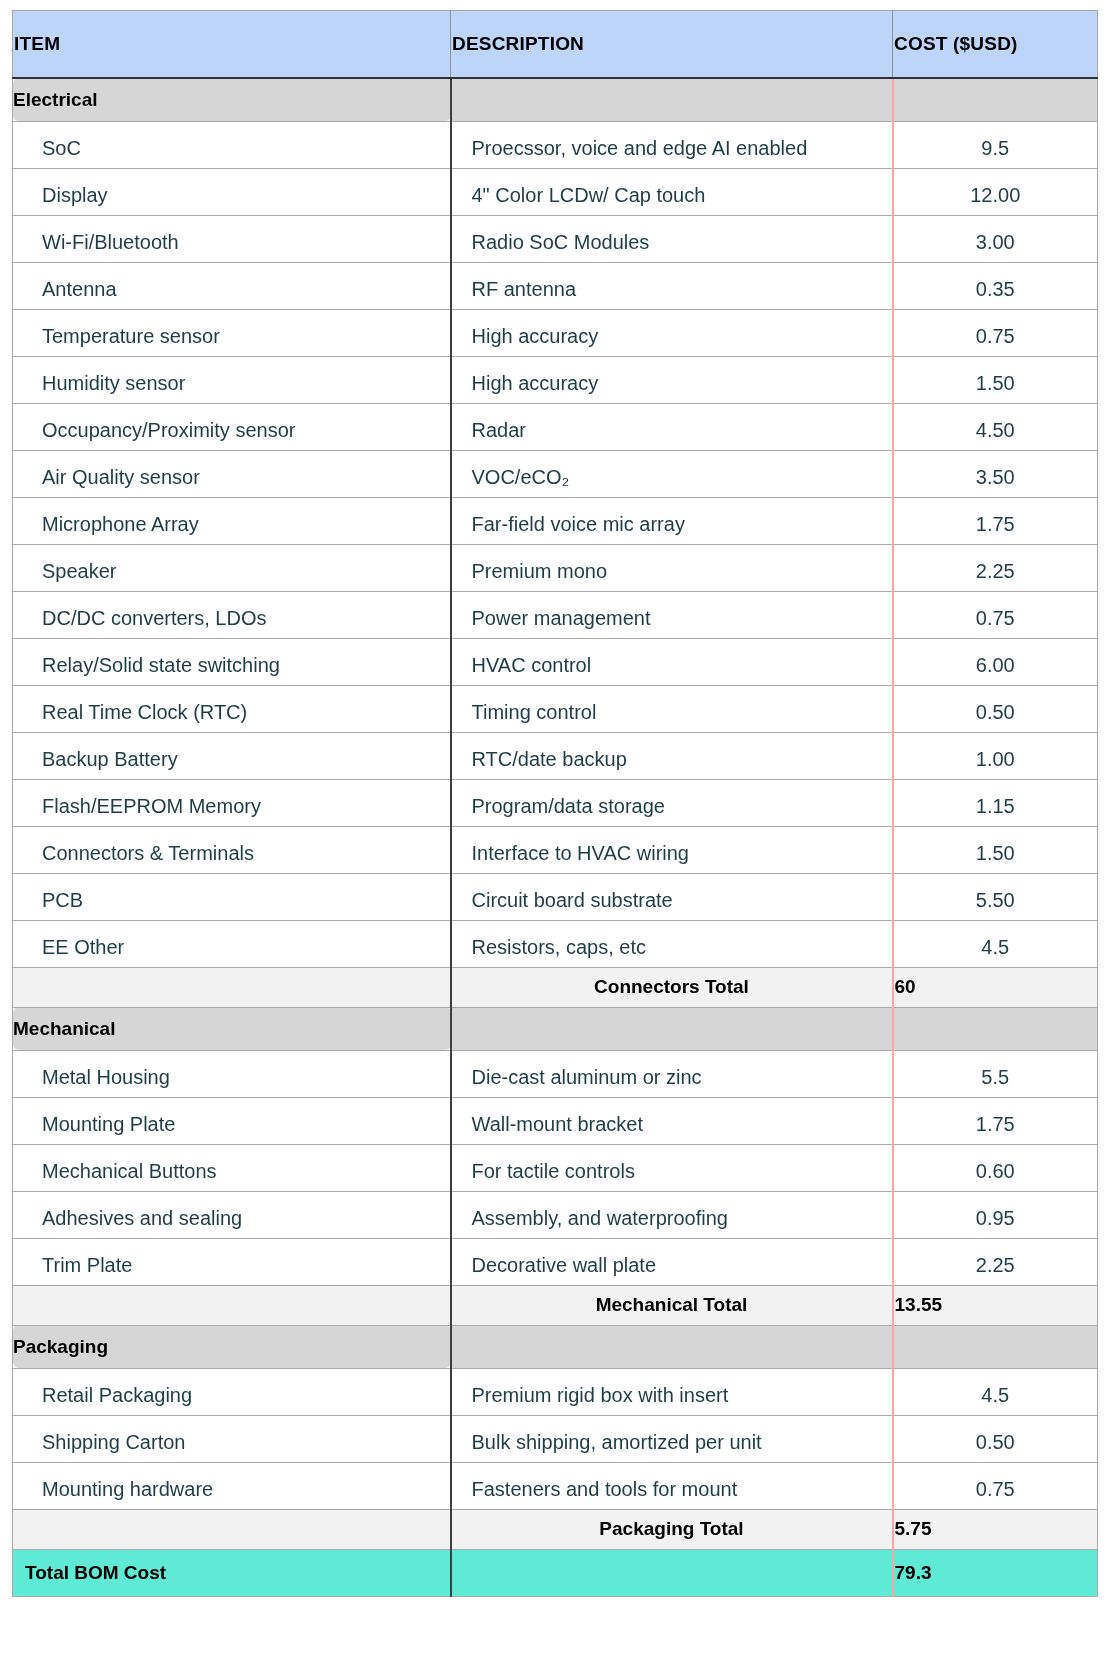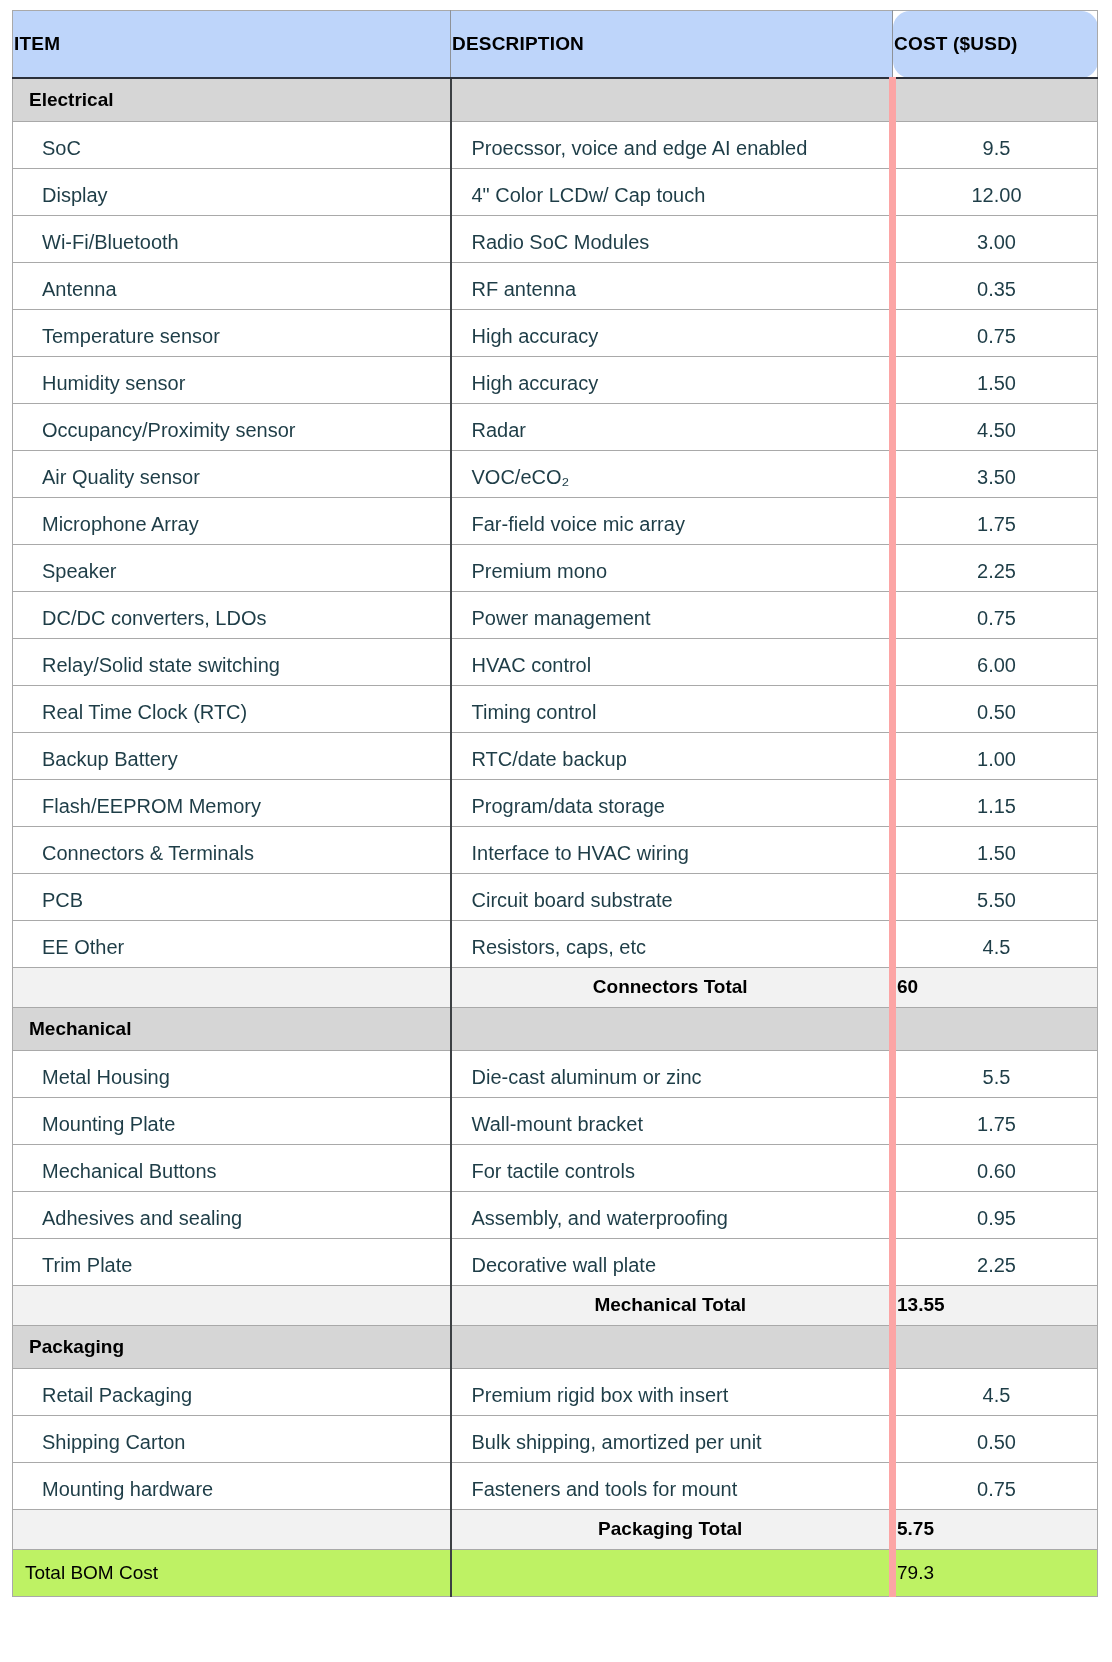--- a/index.html
+++ b/index.html
@@ -29,66 +29,67 @@
     height: 64px;
     font-size: 19px;
     font-weight: bold;
     color: #000000;
     text-align: left;
     vertical-align: middle;
     border-bottom: 2px solid #2b303a;
     border-right: 1px solid #8e9298;
     letter-spacing: 0.2px;
   }
-  thead th:last-child { border-right: none; border-radius: 17px; }
+  thead th:last-child { border-right: none; }
 
   td {
     box-sizing: border-box;
     border-bottom: 1px solid #a9a9a9;
     font-size: 20px;
     color: #1e3d47;
     overflow: hidden;
     white-space: nowrap;
   }
   td:first-child  { border-right: 2px solid #3c4043; }
-  td:nth-child(2) { border-right: 7px solid #fca5a5; }
+  td:nth-child(2) { border-right: 2px solid #fca5a5; }
 
   tr.section-row td {
     background: #d6d6d6;
     height: 43px;
     vertical-align: middle;
   }
   tr.section-row td.section-name {
     font-weight: bold;
     color: #000000;
     font-size: 19px;
-    padding-left: 16px;
+    padding-left: 0;
+    border-radius: 6px;
   }
 
   tr.item-row td { height: 47px; vertical-align: bottom; padding-bottom: 8px; }
   tr.item-row td.item-cell { padding-left: 29px; }
   tr.item-row td.desc-cell { padding-left: 20px; }
   tr.item-row td.cost-cell { text-align: center; }
 
   tr.subtotal-row td {
     background: #f2f2f2;
     height: 40px;
     vertical-align: middle;
     font-weight: bold;
     color: #000000;
     font-size: 19px;
   }
   tr.subtotal-row td.subtotal-label { text-align: center; }
   tr.subtotal-row td.subtotal-value { text-align: left; }
 
   tr.grand-row td {
-    background: #bef264;
+    background: #5eead4;
     height: 47px;
     vertical-align: middle;
-    font-weight: normal;
+    font-weight: bold;
     color: #000000;
     font-size: 19px;
   }
   tr.grand-row td.grand-label { padding-left: 12px; }
   tr.grand-row td.grand-value { text-align: left; margin-top: 19px; }
 </style>
 </head>
 <body>
 
 <table class="bom">

